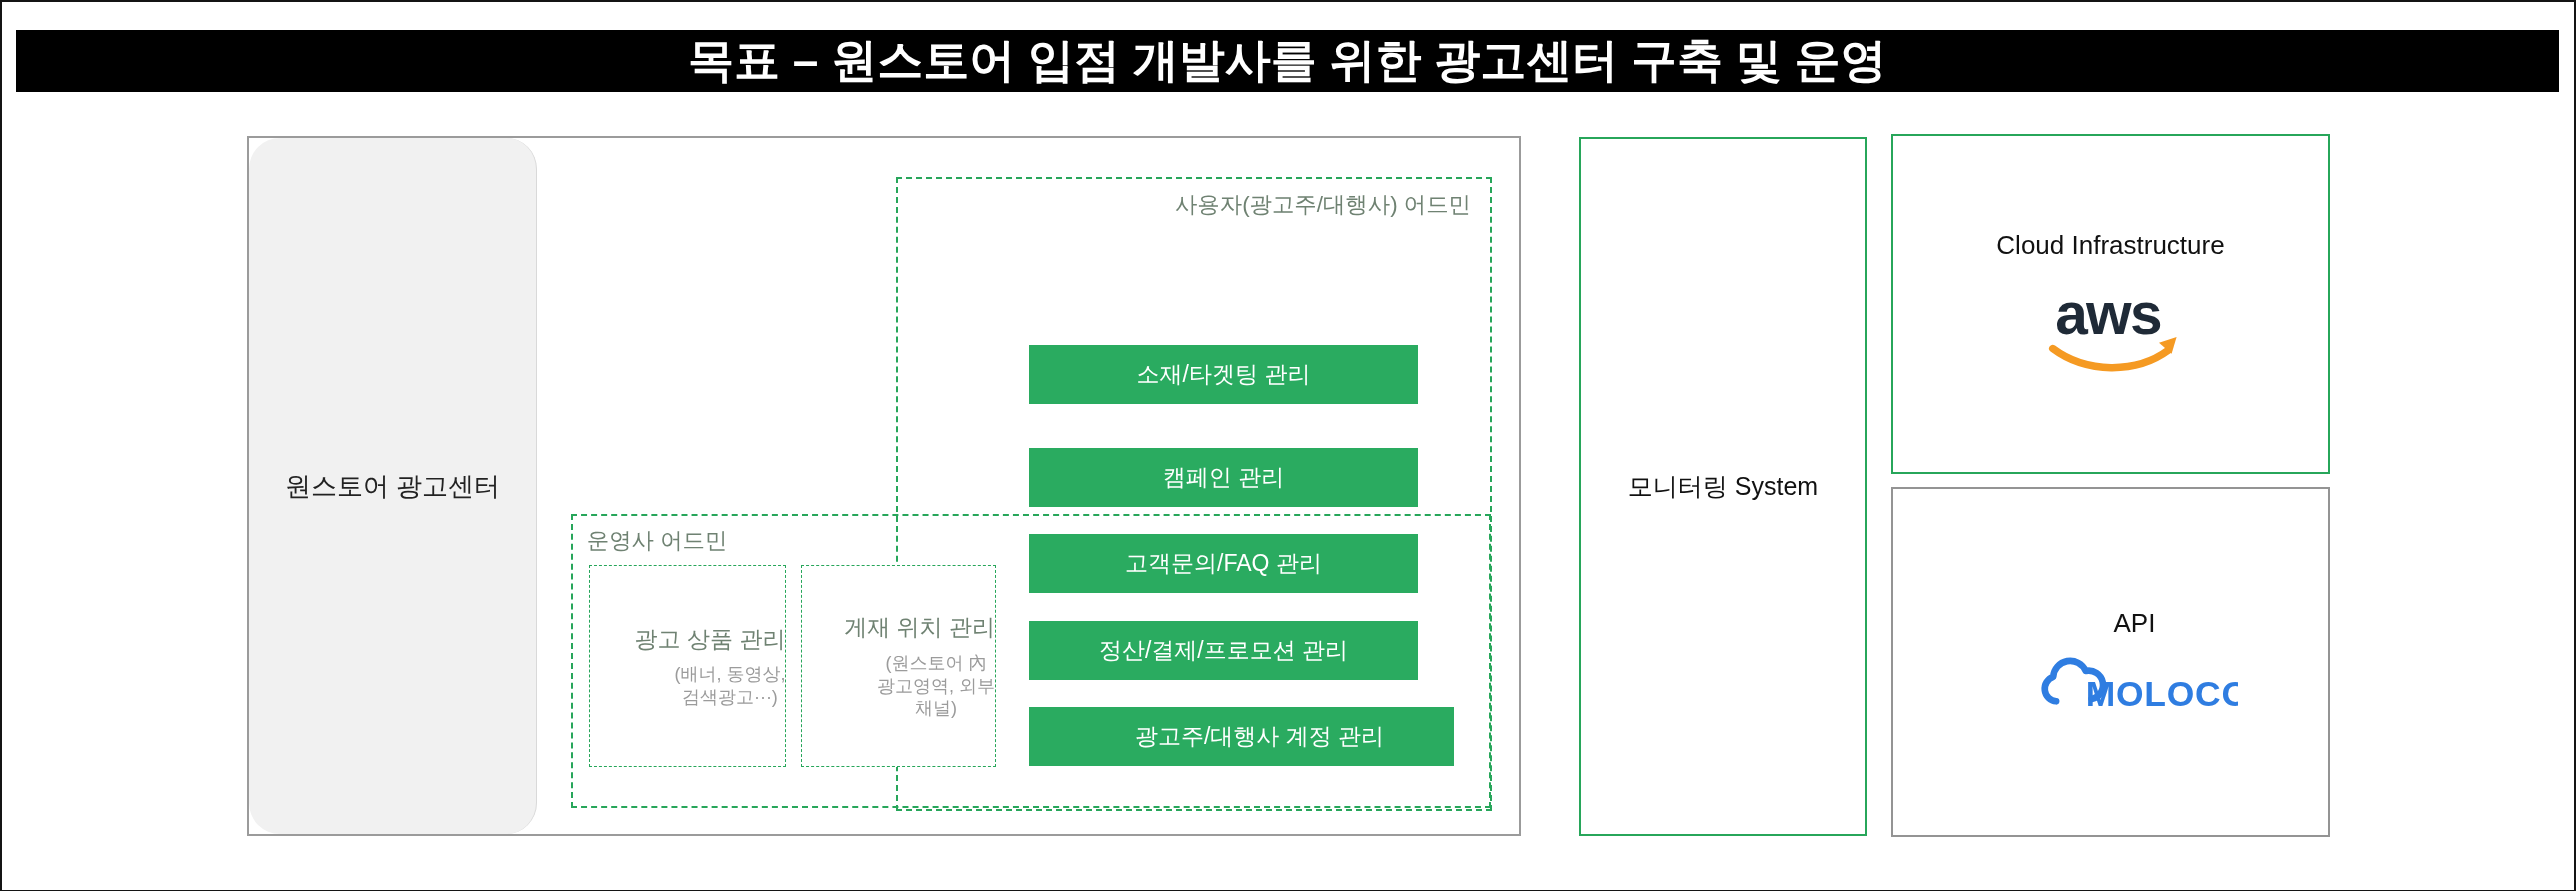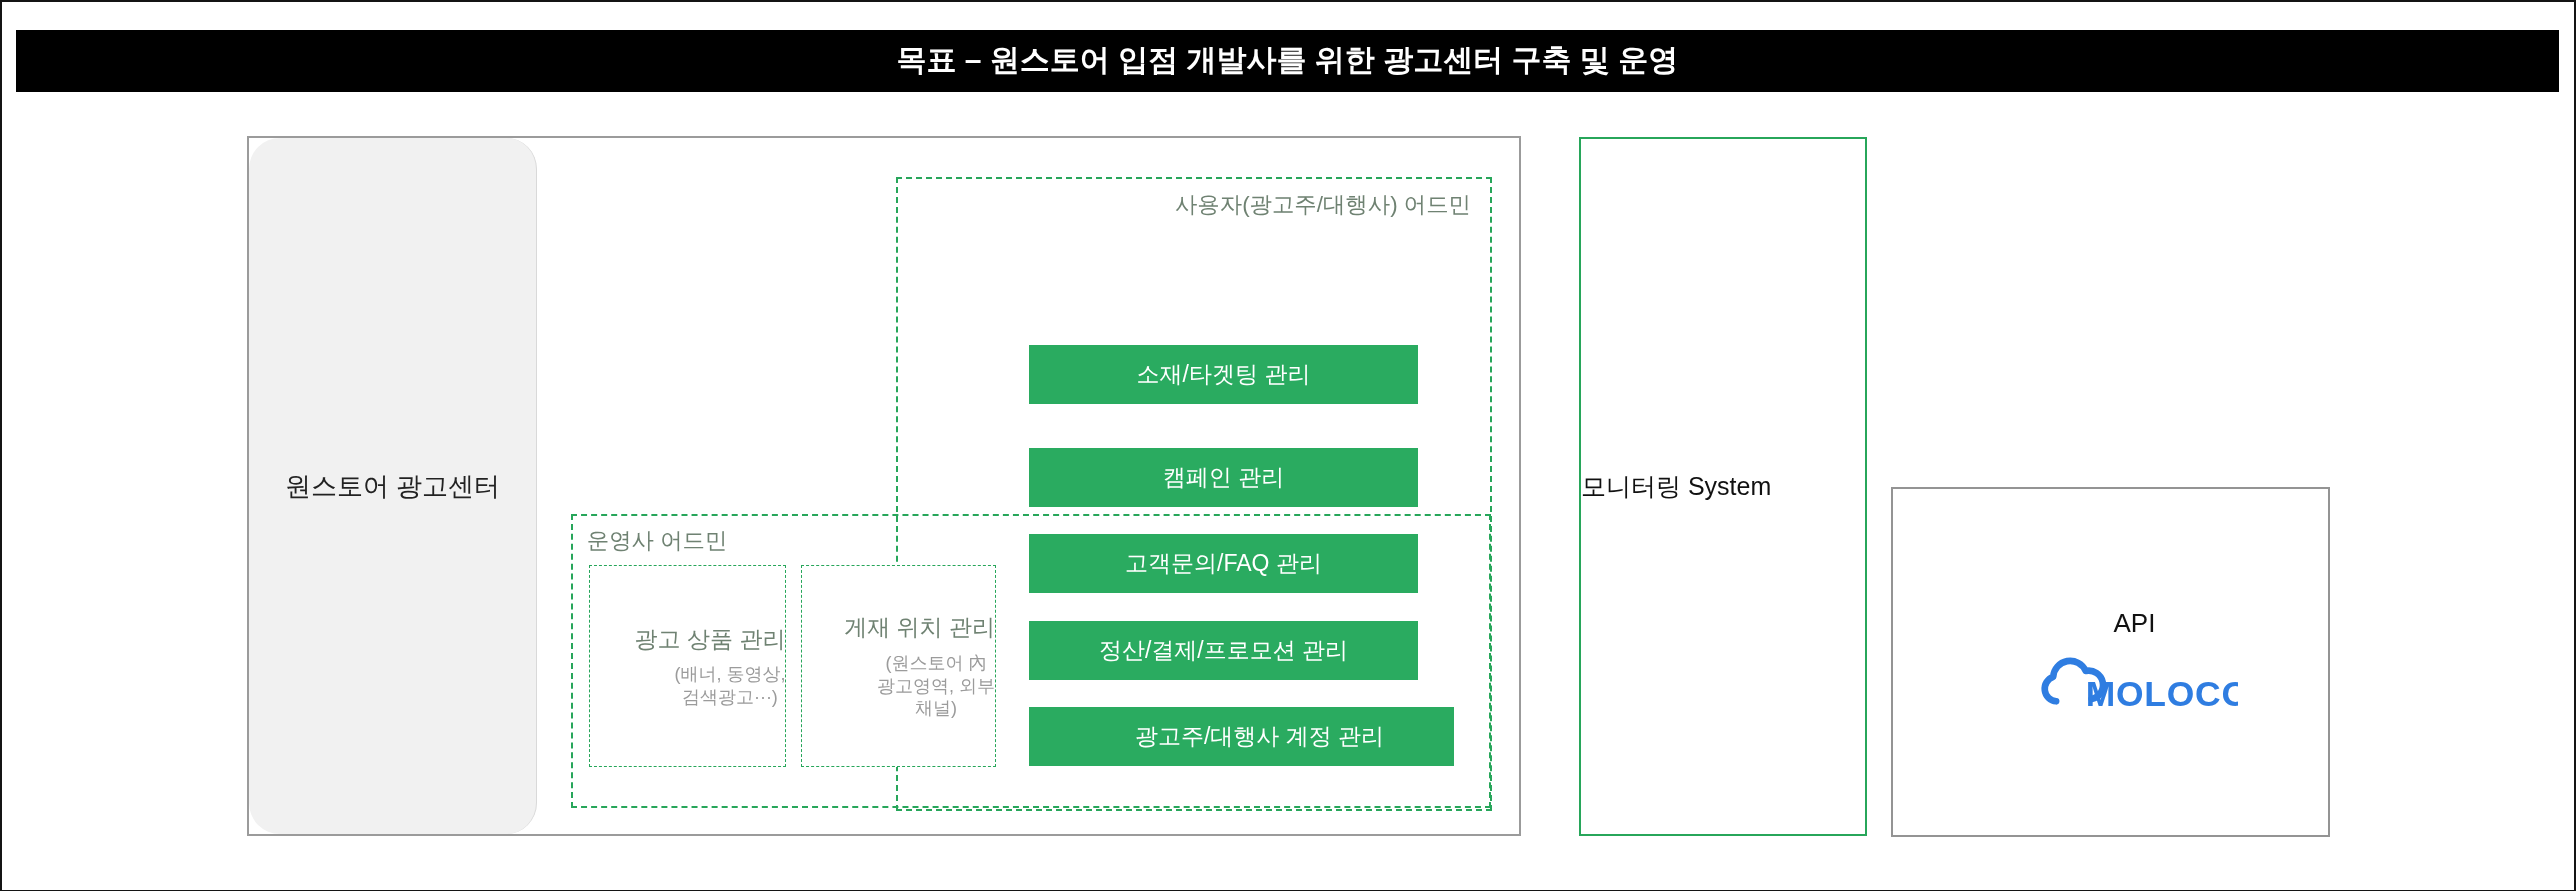--- a/index.html
+++ b/index.html
@@ -12,21 +12,21 @@
     --aws_orange:#f59a23;
     --moloco_blue:#2f7de1;
     --header_bg:#000000;
   }
   html,body{margin:0;padding:0;background:#ffffff;}
   body{font-family:"Liberation Sans","DejaVu Sans",sans-serif;color:#1a1a1a;}
   .page{position:relative;width:2576px;height:892px;background:#fff;border:2.6px solid #141414;box-sizing:border-box;overflow:hidden;}
 
   .titlebar{position:absolute;left:13.8px;top:27.6px;width:2543px;height:62px;background:var(--header_bg);
     display:flex;align-items:center;justify-content:center;}
-  .titlebar span{color:#fff;font-size:30px;font-weight:bold;letter-spacing:0px;}
+  .titlebar span{color:#fff;font-size:46px;font-weight:bold;letter-spacing:0px;}
 
   .adcenter{position:absolute;left:245px;top:134px;width:1274px;height:700px;border:2.6px solid #9b9b9b;box-sizing:border-box;background:#fff;}
   .panel{position:absolute;left:0;top:0;bottom:0;width:287px;background:var(--panel_bg);border-right:0.9px solid #d9d9d9;
     display:flex;align-items:center;justify-content:center;border-radius:31px;}
   .panel span{font-size:26px;color:#222;}
 
   .group{position:absolute;border:2.6px dashed var(--green_border);box-sizing:border-box;}
   .user-admin{left:647px;top:39px;width:596px;height:634px;z-index:1;}
   .operator-admin{left:322px;top:376px;width:920px;height:294px;z-index:2;}
   .group-label{position:absolute;font-size:22.4px;color:var(--muted_label);}
@@ -38,21 +38,21 @@
   .module-1{left:16.4px;top:49px;width:197px;height:202px;}
   .module-2{left:228px;top:49px;width:195px;height:202px;}
   .module-title{font-size:23px;color:var(--muted_label);}
   .module-sub{font-size:18px;color:var(--subtitle_gray);text-align:center;white-space:pre-line;line-height:1.25;}
 
   .feature-btn{position:absolute;left:780px;width:389px;height:59px;background:var(--green);color:#fff;
     display:flex;align-items:center;justify-content:center;font-size:23px;z-index:4;}
   .fb-0{top:137px;} .fb-1{top:207px;} .fb-2{top:310px;} .fb-3{top:396px;} .fb-4{top:483px;} .fb-5{top:569px;padding-left:36px;}
 
   .monitoring{position:absolute;left:1577px;top:135px;width:288px;height:699px;border:2.6px solid var(--green_border);
-    box-sizing:border-box;display:flex;align-items:center;justify-content:flex-start;background:#fff;}
+    box-sizing:border-box;display:flex;align-items:center;justify-content:center;background:#fff;}
   .monitoring span{font-size:25px;color:#111;}
 
   .cloud{position:absolute;left:1889px;top:132px;width:439px;height:340px;border:2.6px solid var(--green_border);
     box-sizing:border-box;display:flex;flex-direction:column;align-items:center;justify-content:center;gap:19px;background:#fff;}
   .api{position:absolute;left:1889px;top:485px;width:439px;height:350px;border:2.6px solid var(--gray_border);
     box-sizing:border-box;display:flex;flex-direction:column;align-items:center;justify-content:center;gap:15.5px;background:#fff;padding-left:48px;}
   .box-title{font-size:26px;color:#111;}
 </style>
 </head>
 <body>
@@ -95,20 +95,28 @@
     <div class="feature-btn fb-3">고객문의/FAQ 관리</div>
     <div class="feature-btn fb-4">정산/결제/프로모션 관리</div>
     <div class="feature-btn fb-5">광고주/대행사 계정 관리</div>
 
   </section>
 
   <section class="monitoring">
     <span>모니터링 System</span>
   </section>
 
+  <section class="cloud">
+    <div class="box-title">Cloud Infrastructure</div>
+    <svg viewBox="0 0 190 118" width="159" aria-hidden="true">
+      <text x="92" y="64" text-anchor="middle" font-size="70" font-weight="bold" letter-spacing="-2" style="fill:#1f2a37;font-family:'Liberation Sans','DejaVu Sans',sans-serif;">aws</text>
+      <path d="M26,82 C66,112 126,112 164,84" fill="none" stroke-width="9" stroke-linecap="round" style="stroke:var(--aws_orange);"></path>
+      <path d="M168,88 l6,-20 l-21,7 z" style="fill:var(--aws_orange);"></path>
+    </svg>
+  </section>
 
   <section class="api">
     <div class="box-title">API</div>
     <svg viewBox="0 0 280 84" width="207" aria-hidden="true">
       <path d="M34,64 a17,17 0 0,1 -4,-33 a23,23 0 0,1 44,-8 a17,17 0 0,1 8,38" fill="none" stroke-width="9" stroke-linecap="round" stroke-linejoin="round" style="stroke:var(--moloco_blue);"></path>
       <text x="74" y="70" font-size="48" font-weight="bold" letter-spacing="1" style="fill:var(--moloco_blue);font-family:'Liberation Sans','DejaVu Sans',sans-serif;">MOLOCO</text>
     </svg>
   </section>
 
 </div>

